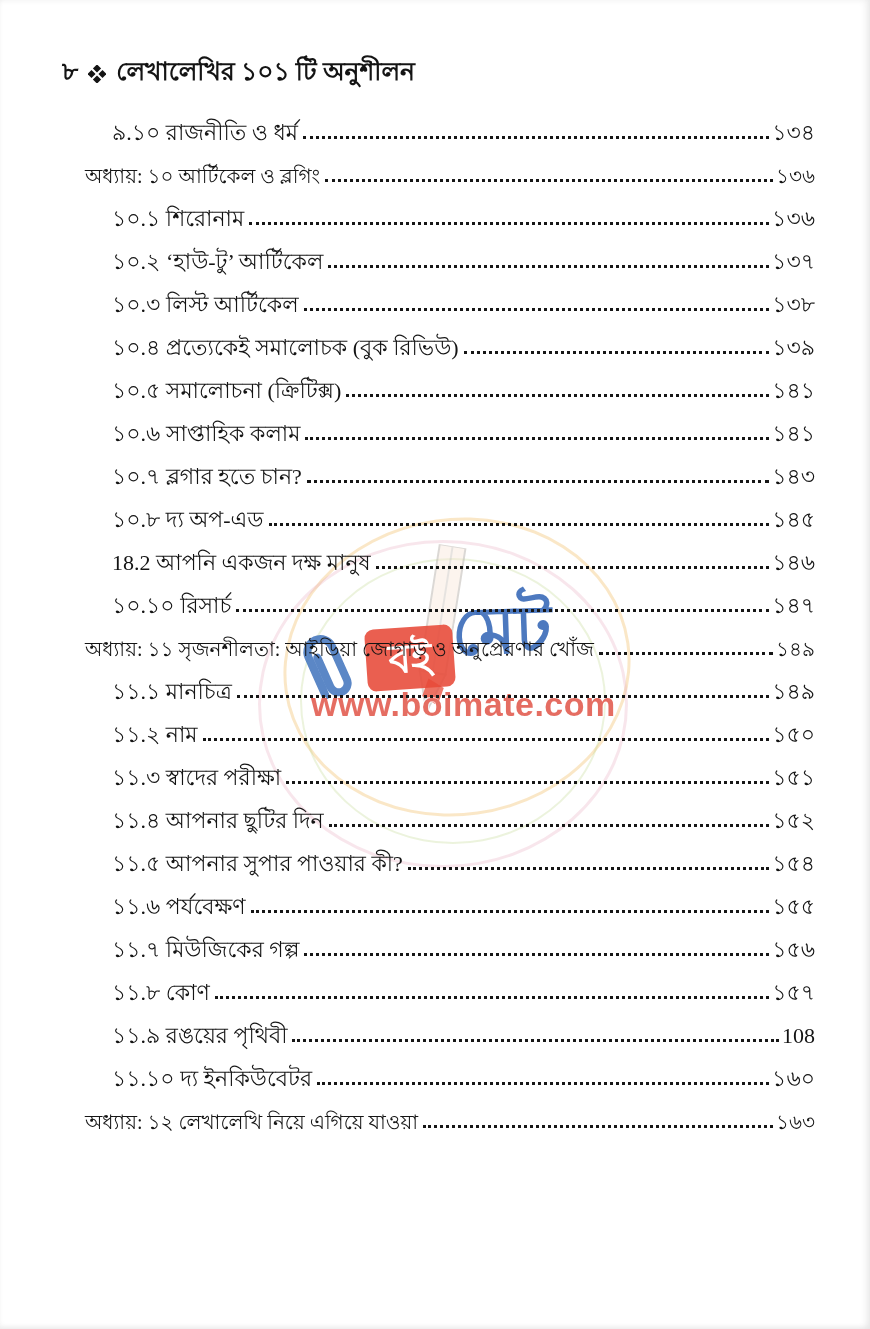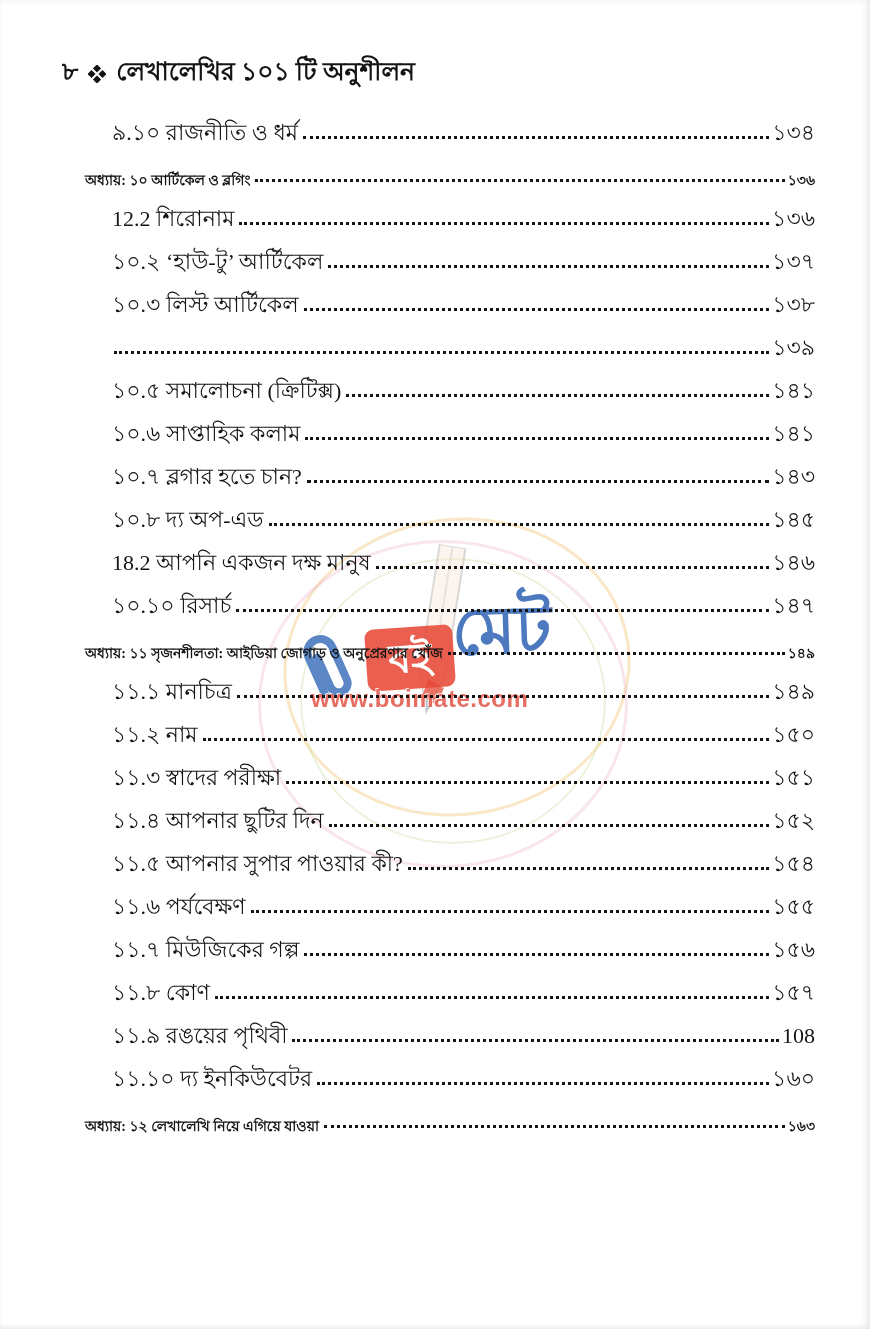--- a/index.html
+++ b/index.html
@@ -26,21 +26,21 @@
   }
   .toc-row { display:flex; align-items:flex-end; height:43px; line-height:1.25;justify-content:space-between; }
   .toc-row .label { white-space:nowrap; padding:0 3px 2px 0; }
   .toc-row .leader {
     flex:1 1 auto; min-width:18px;
     border-bottom:3px dotted #161616;
     margin:0 2px 9px 2px;
   }
   .toc-row .pagenum { white-space:nowrap; padding:0 0 2px 1px;margin-top:20px; }
   .toc-row.sub { padding-left:27px; }
-  .toc-row.chapter { font-weight:bold; font-size:14px; }
+  .toc-row.chapter { font-weight:normal; font-size:20px; }
 
   
   .watermark { position:absolute; inset:0; z-index:1; pointer-events:none; }
   .ring { position:absolute; border-radius:50%; }
   .ring1 { left:283px; top:518px; width:342px; height:292px; border:3px solid rgba(244,198,122,0.42); transform:rotate(-8deg); }
   .ring2 { left:258px; top:540px; width:364px; height:322px; border:3px solid rgba(233,172,192,0.30); }
   .ring3 { left:300px; top:558px; width:302px; height:282px; border:2px solid rgba(193,216,142,0.30); }
 
   .pencil { position:absolute; left:402px; top:545px; opacity:0.5; transform:rotate(9deg); }
   .paperclip { position:absolute; left:300px; top:630px; transform:rotate(-24deg); opacity:0.88; }
@@ -62,21 +62,21 @@
     position:absolute; left:452px; top:597px;
     font-size:66px; line-height:1; font-weight:bold; transform:rotate(-2deg);
     font-family:"Liberation Sans","DejaVu Sans",sans-serif;
     color:rgba(62,110,186,0.92);
     text-shadow:-3px -3px 0 #fff, 3px -3px 0 #fff, -3px 3px 0 #fff, 3px 3px 0 #fff,
                  0 -3px 0 #fff, 0 3px 0 #fff, -3px 0 0 #fff, 3px 0 0 #fff;
   }
   .watermark-url {
     position:absolute; left:311px; top:685px;
     font-family:"Liberation Sans","DejaVu Sans",sans-serif;
-    font-size:24px; font-weight:bold; letter-spacing:0.5px;
+    font-size:34px; font-weight:bold; letter-spacing:0.5px;
     color:rgba(224,84,70,0.85);
     text-shadow:-1px -1px 0 rgba(255,255,255,0.8), 1px 1px 0 rgba(255,255,255,0.8);
   }
 </style>
 </head>
 <body>
 
 <div class="page">
 
   <div class="watermark">
@@ -121,35 +121,36 @@
     <span class="label">৯.১০ রাজনীতি ও ধর্ম</span>
     <span class="leader"></span>
     <span class="pagenum">১৩৪</span>
   </div>
       <div class="toc-row chapter">
     <span class="label">অধ্যায়: ১০ আর্টিকেল ও ব্লগিং</span>
     <span class="leader"></span>
     <span class="pagenum">১৩৬</span>
   </div>
       <div class="toc-row sub">
-    <span class="label">12.2 শিরোনাম</span>
+    <span class="label">১০.১ শিরোনাম</span>
     <span class="leader"></span>
     <span class="pagenum">১৩৬</span>
   </div>
       <div class="toc-row sub">
     <span class="label">১০.২ ‘হাউ-টু’ আর্টিকেল</span>
     <span class="leader"></span>
     <span class="pagenum">১৩৭</span>
   </div>
       <div class="toc-row sub">
     <span class="label">১০.৩ লিস্ট আর্টিকেল</span>
     <span class="leader"></span>
     <span class="pagenum">১৩৮</span>
   </div>
       <div class="toc-row sub">
+    <span class="label">১০.৪ প্রত্যেকেই সমালোচক (বুক রিভিউ)</span>
     <span class="leader"></span>
     <span class="pagenum">১৩৯</span>
   </div>
       <div class="toc-row sub">
     <span class="label">১০.৫ সমালোচনা (ক্রিটিক্স)</span>
     <span class="leader"></span>
     <span class="pagenum">১৪১</span>
   </div>
       <div class="toc-row sub">
     <span class="label">১০.৬ সাপ্তাহিক কলাম</span>

